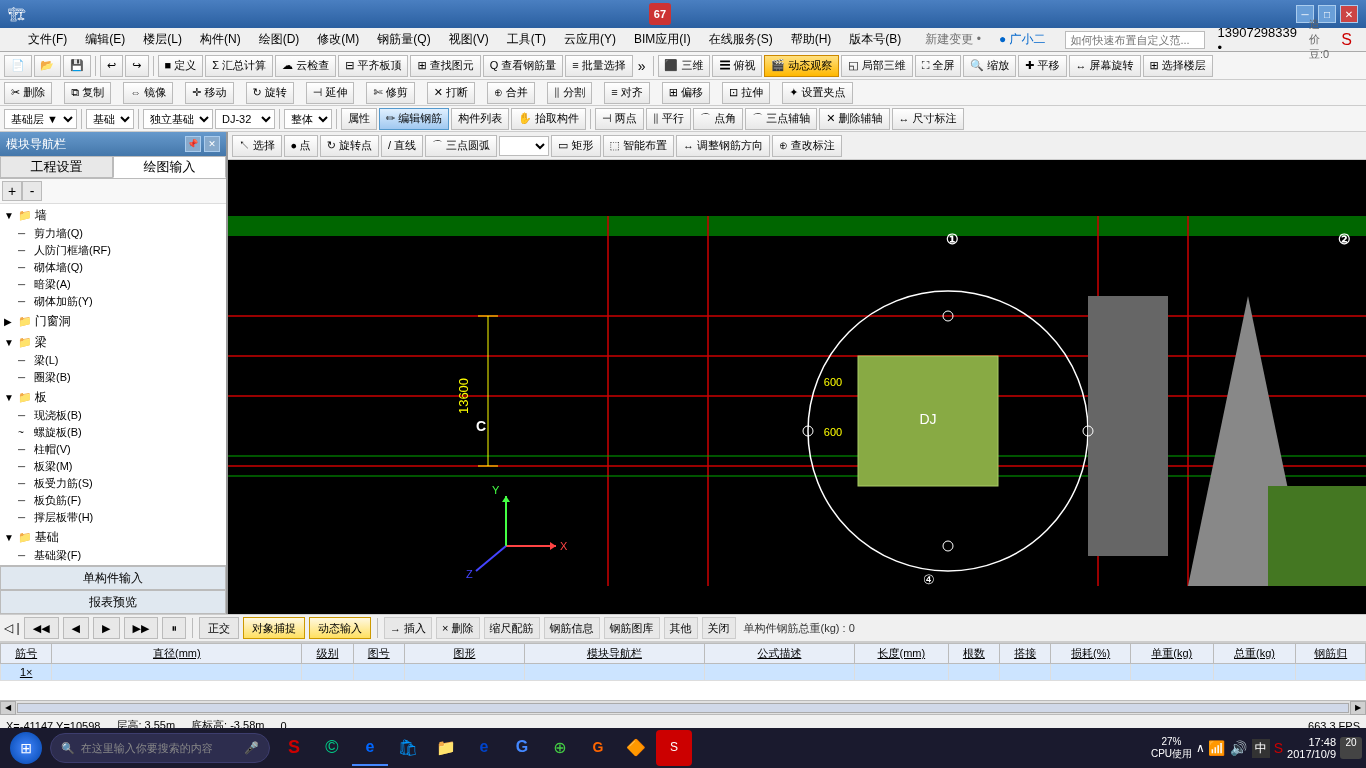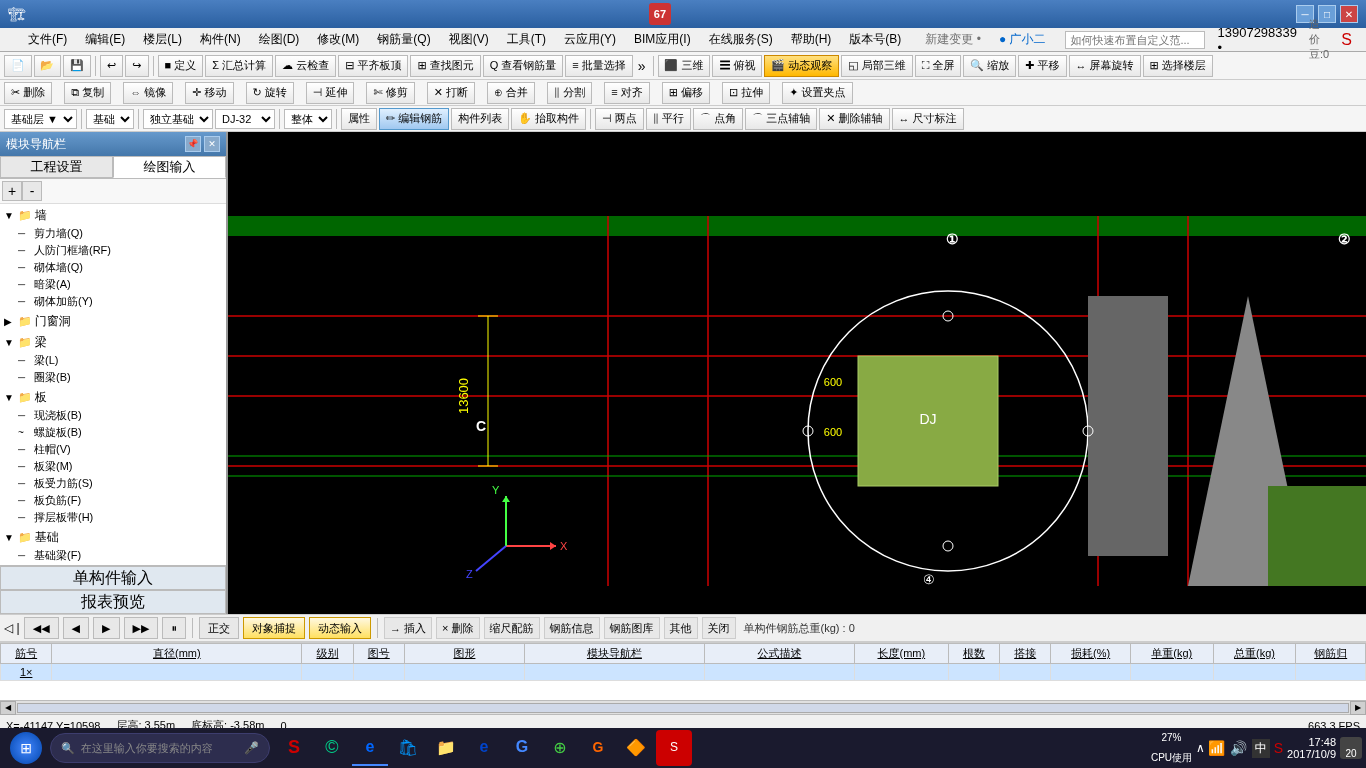--- a/index.html
+++ b/index.html
@@ -147,21 +147,21 @@
 
     #panel-bottom {
       border-top: 1px solid #bbb;
       background: #e8e8e8;
     }
     .panel-bottom-btn {
       width: 100%;
       height: 24px;
       background: #e0e8f0;
       border: 1px solid #bbb;
-      font-size: 16px;
+      font-size: 12px;
       cursor: pointer;
       text-align: center;
     }
 
     
     #canvas-area {
       flex: 1;
       background: #000;
       position: relative;
       overflow: hidden;
@@ -568,20 +568,32 @@
       </div>
     </div>
     <div id="panel-bottom">
       <button class="panel-bottom-btn">单构件输入</button>
       <button class="panel-bottom-btn">报表预览</button>
     </div>
   </div>
 
   <div id="canvas-area">
 
+    <div style="position:absolute;top:0;left:0;right:0;height:28px;background:#f0f0f0;border-bottom:1px solid #ccc;z-index:10;display:flex;align-items:center;padding:0 4px;gap:2px;">
+      <button class="tb-btn">↖ 选择</button>
+      <button class="tb-btn">⦁ 点</button>
+      <button class="tb-btn">↻ 旋转点</button>
+      <button class="tb-btn">/ 直线</button>
+      <button class="tb-btn">⌒ 三点圆弧</button>
+      <select class="tb-select" style="width:50px;"></select>
+      <button class="tb-btn">▭ 矩形</button>
+      <button class="tb-btn">⬚ 智能布置</button>
+      <button class="tb-btn">↔ 调整钢筋方向</button>
+      <button class="tb-btn">⊕ 查改标注</button>
+    </div>
 
     <div id="cad-viewport" style="position:absolute;top:28px;left:0;right:0;bottom:0;background:#000;overflow:hidden;">
       <svg class="cad-svg" viewBox="0 0 1138 370" preserveAspectRatio="xMidYMid meet">
 
         <rect width="1138" height="370" fill="#000"></rect>
 
         <rect x="0" y="0" width="1138" height="20" fill="#006600"></rect>
 
         <line x1="0" y1="100" x2="1138" y2="100" stroke="#cc0000" stroke-width="1.5"></line>
         <line x1="0" y1="140" x2="1138" y2="140" stroke="#cc0000" stroke-width="1.5"></line>
@@ -732,28 +744,28 @@
     <div class="task-app" style="color:#0099ff;font-size:16px;">🛍</div>
     <div class="task-app" style="color:#ffcc00;font-size:16px;">📁</div>
     <div class="task-app" style="color:#0044cc;font-size:16px;font-weight:bold;">e</div>
     <div class="task-app" style="color:#4488ff;font-size:16px;font-weight:bold;">G</div>
     <div class="task-app" style="color:#44cc44;font-size:16px;">⊕</div>
     <div class="task-app" style="color:#ff6600;font-size:14px;font-weight:bold;">G</div>
     <div class="task-app" style="color:#ff8800;font-size:16px;">🔶</div>
     <div class="task-app" style="background:#cc0000;color:white;font-size:12px;padding:4px;border-radius:4px;">S</div>
   </div>
   <div class="task-sys">
-    <span style="font-size:10px;white-space:pre-line;text-align:center;line-height:20px;">27%
+    <span style="font-size:10px;white-space:pre-line;text-align:center;line-height:12px;">27%
 CPU使用</span>
     <span style="font-size:12px;">∧</span>
     <span style="font-size:14px;">📶</span>
     <span style="font-size:14px;">🔊</span>
     <span style="font-size:12px;background:#333;padding:1px 3px;">中</span>
     <span style="font-size:14px;color:#cc0000;">S</span>
     <div style="display:flex;flex-direction:column;align-items:flex-end;font-size:11px;">
       <span>17:48</span>
       <span>2017/10/9</span>
     </div>
-    <div style="position:relative;width:22px;height:22px;background:#444;border-radius:3px;display:flex;align-items:flex-end;justify-content:center;color:white;font-size:10px;">
+    <div style="position:relative;width:22px;height:22px;background:#444;border-radius:3px;display:flex;align-items:flex-start;justify-content:center;color:white;font-size:10px;">
       <span>20</span>
     </div>
   </div>
 </div>
 
 </body></html>

